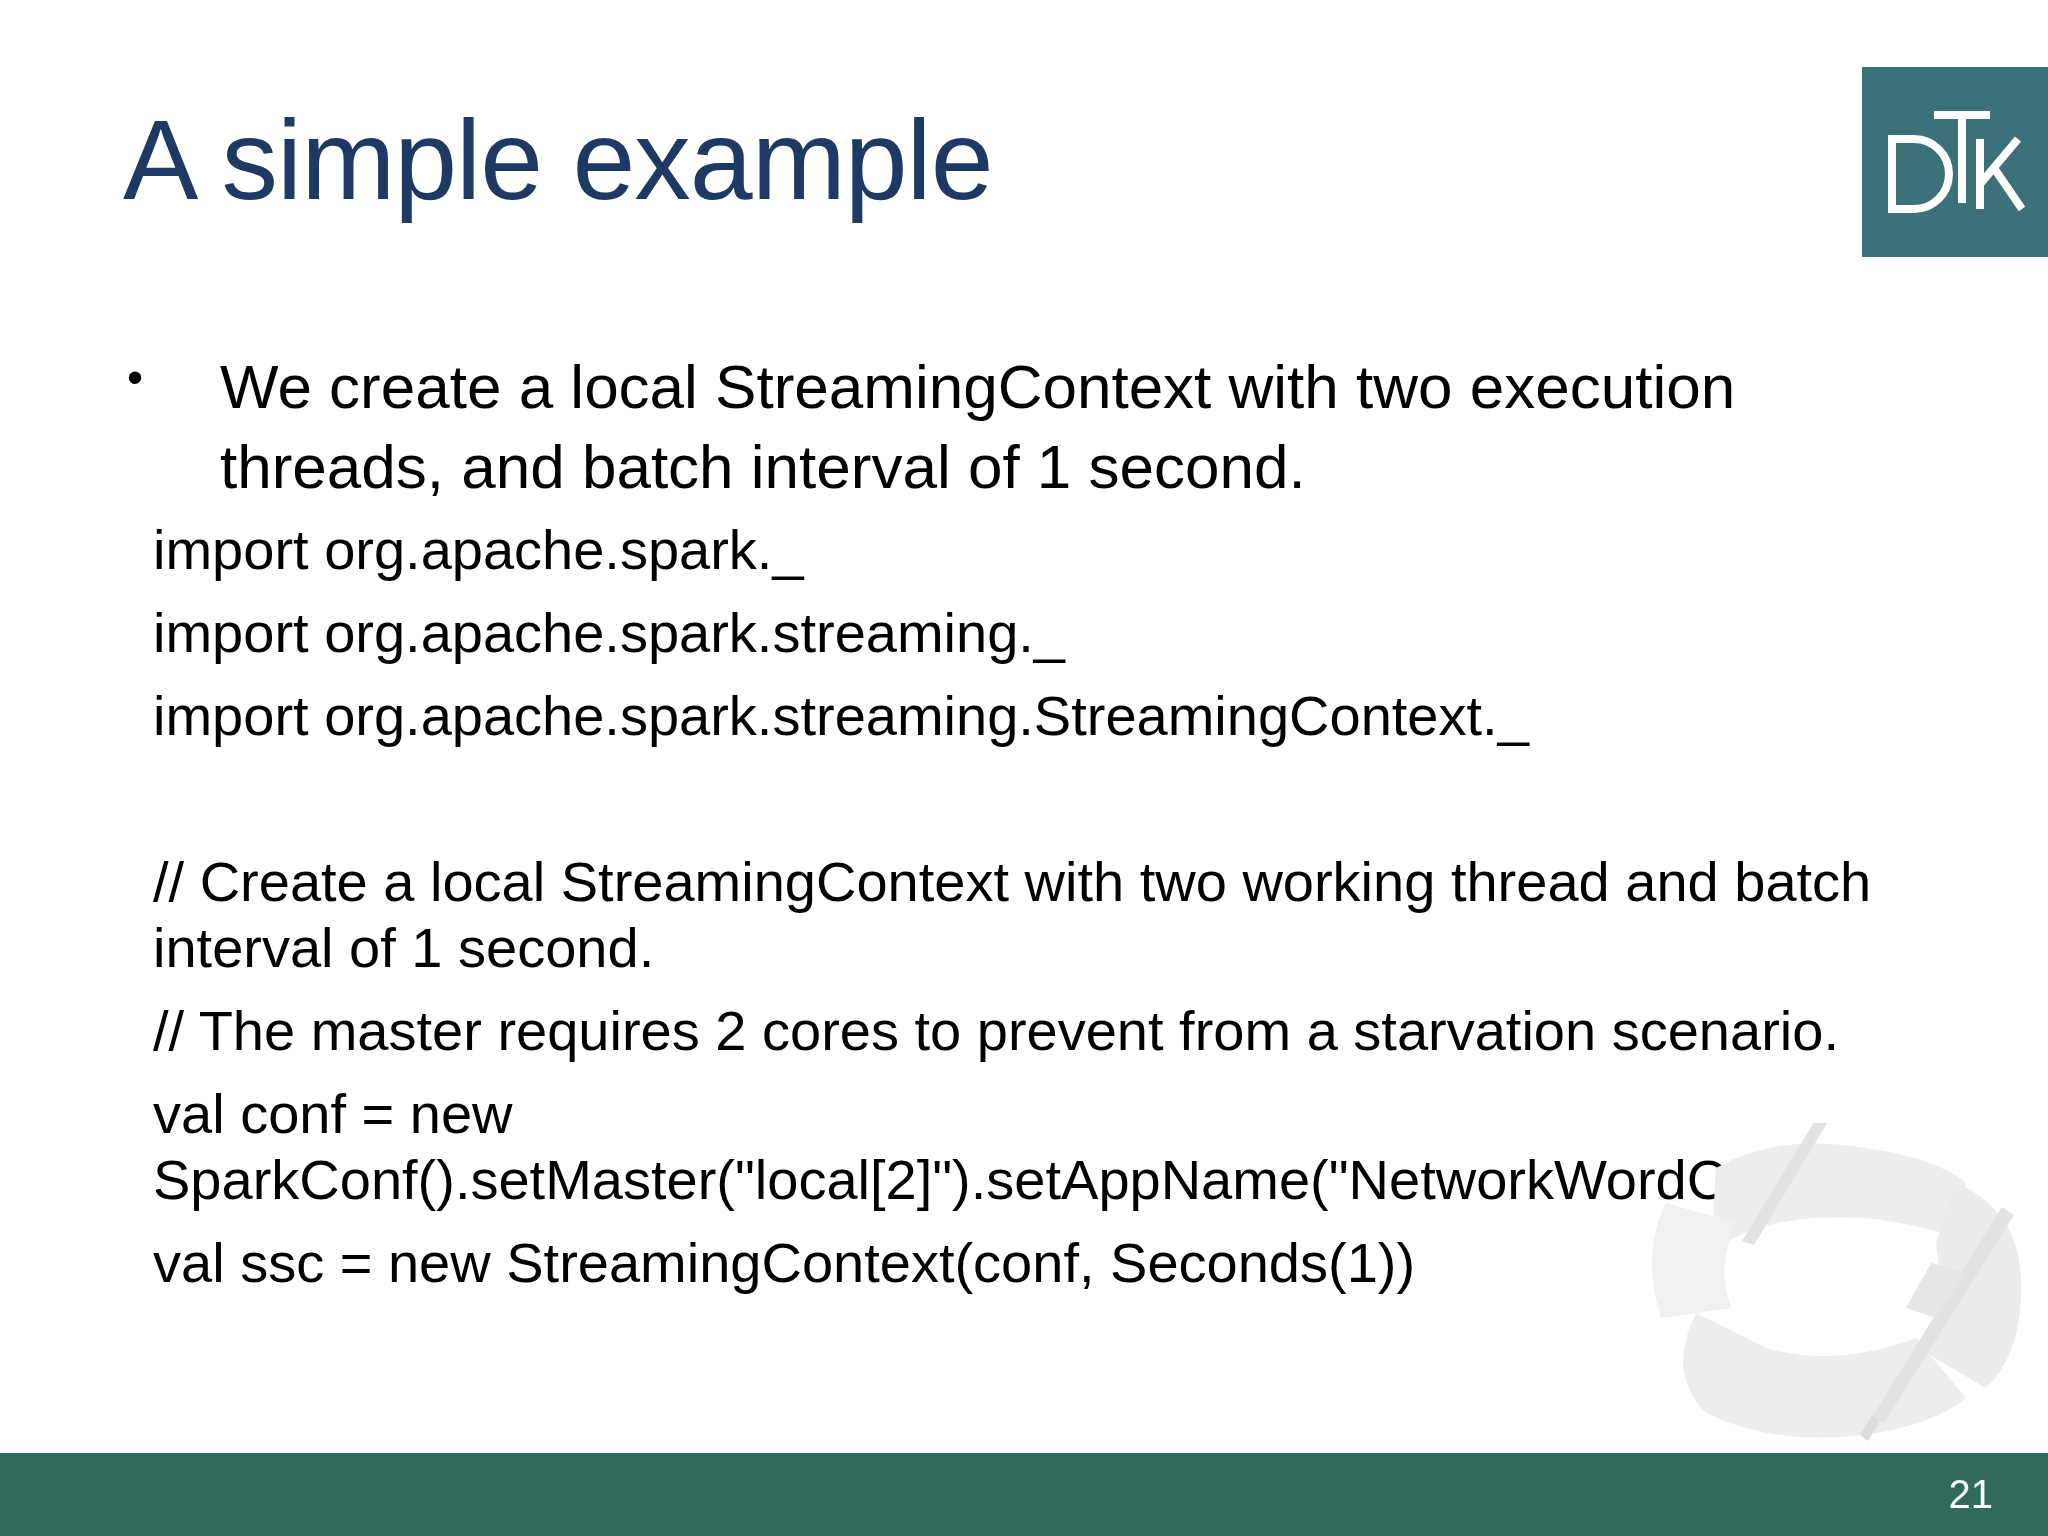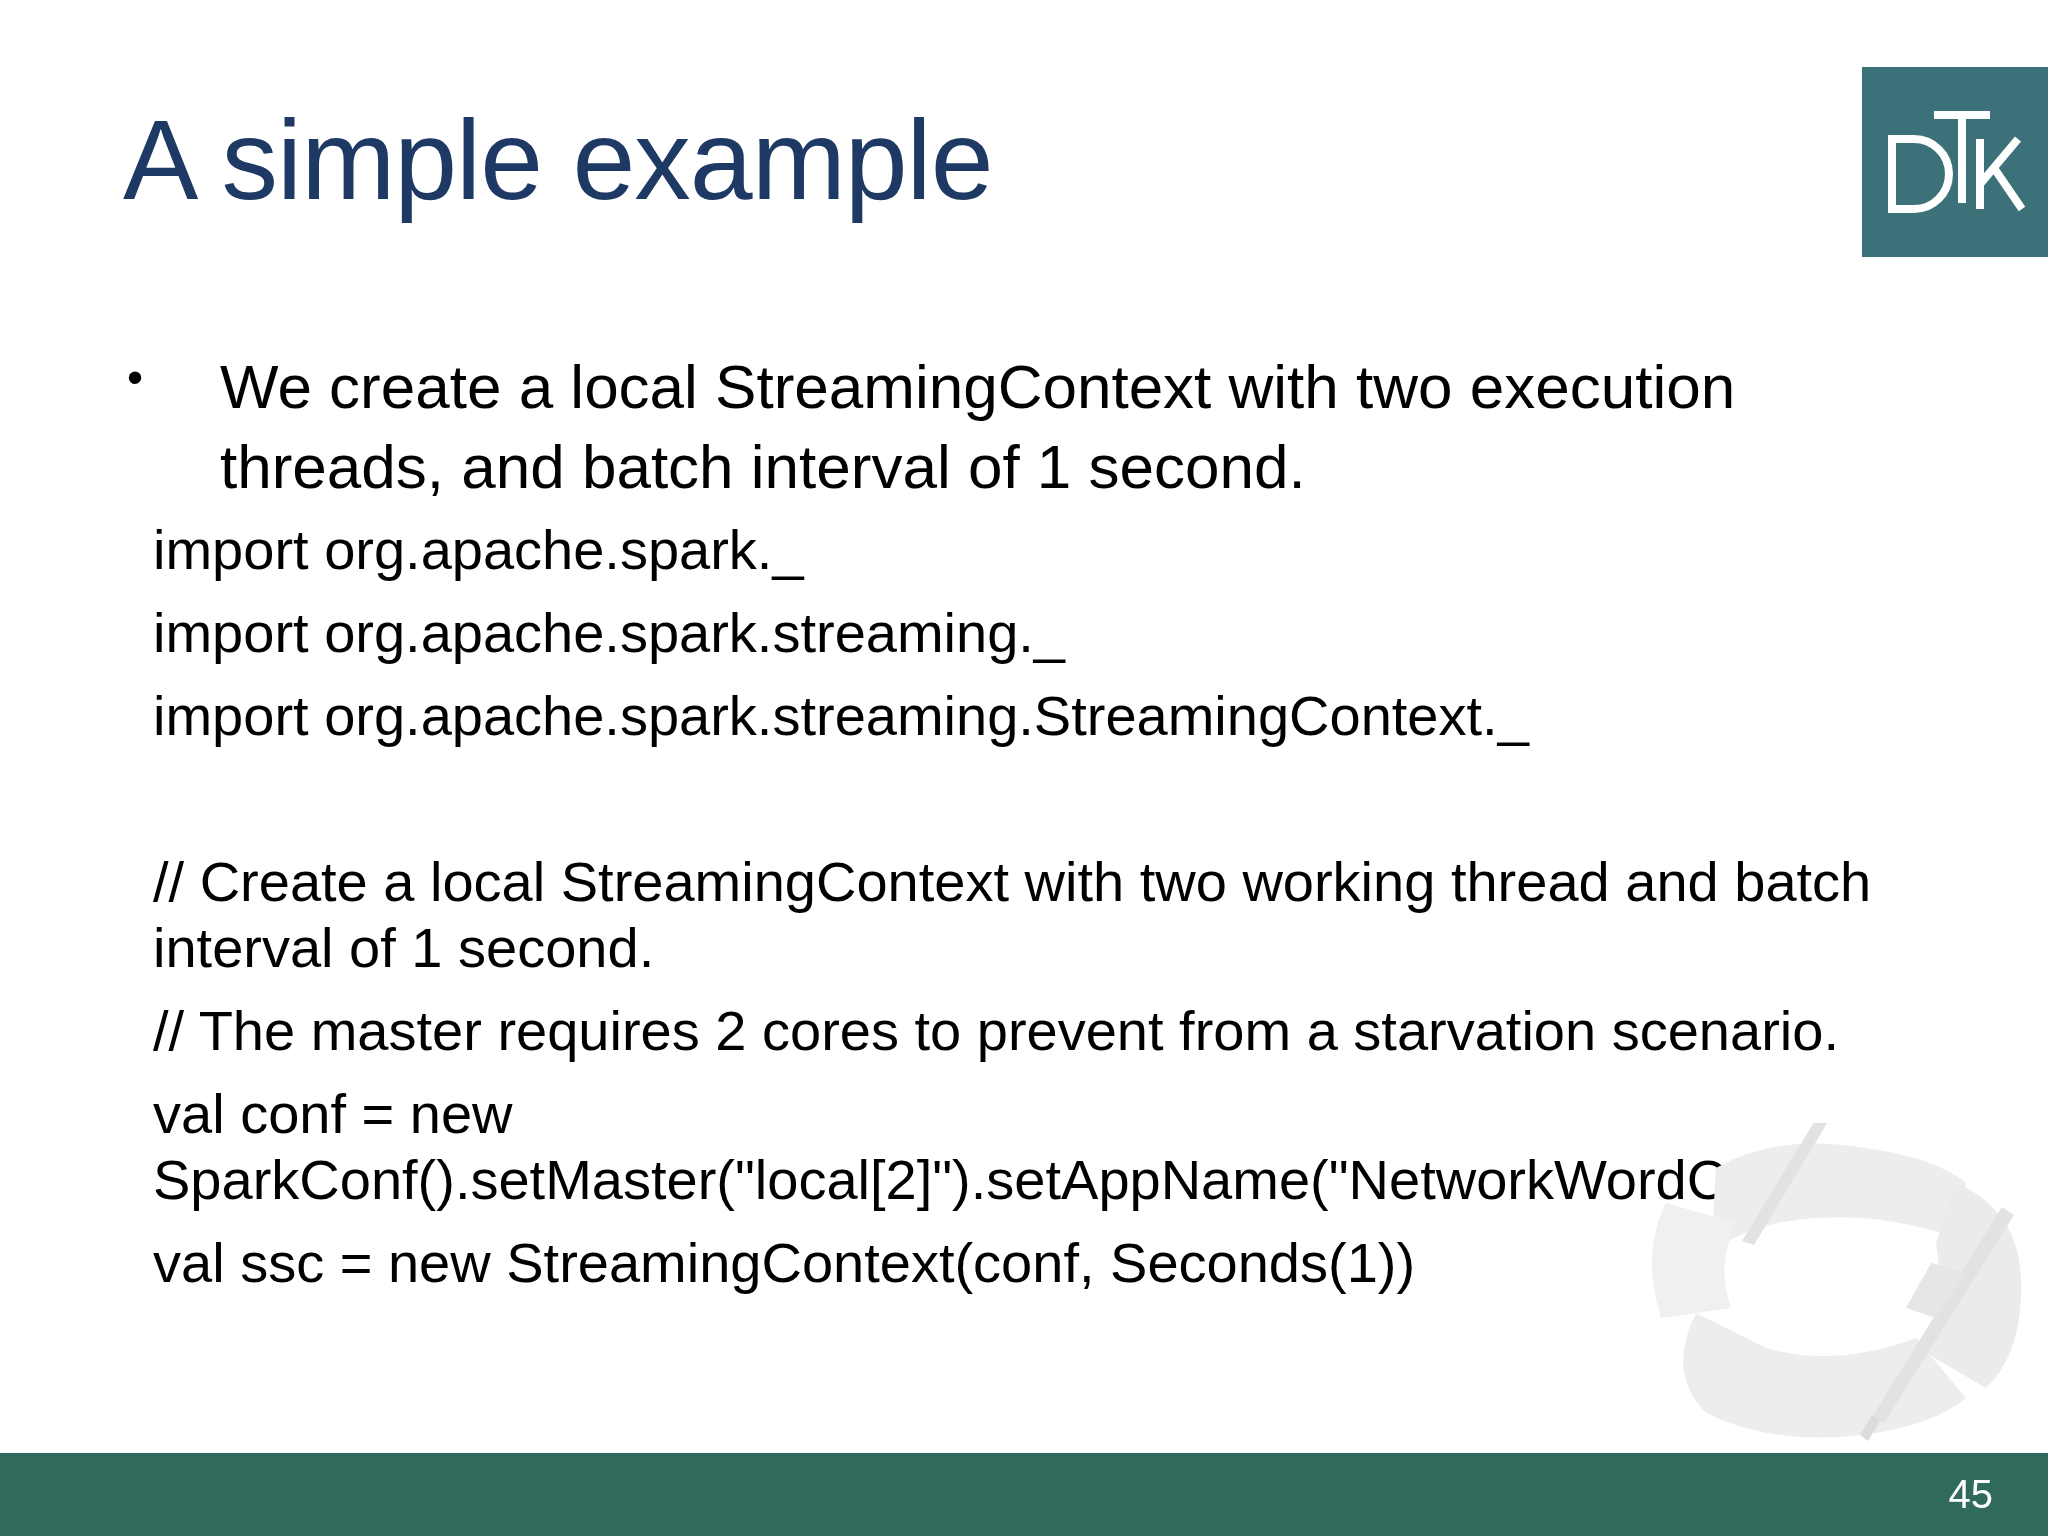--- a/index.html
+++ b/index.html
@@ -156,16 +156,16 @@
       <path d="M150 120 L230 105 L245 160 L160 175 Z" fill="#ffffff"></path>
 
       <path d="M196 -8 L118 122 L106 118 L186 -14 Z" fill="#e2e2e2"></path>
       <path d="M378 92 L248 300 L236 294 L366 84 Z" fill="#e2e2e2"></path>
       <path d="M244 298 L232 318 L224 312 L236 292 Z" fill="#dcdcdc"></path>
       <path d="M330 150 L300 195 L270 185 L295 140 Z" fill="#e6e6e6"></path>
     </svg>
   </div>
 
   <div class="footer-bar">
-    <span class="page-number">45</span>
+    <span class="page-number">21</span>
   </div>
 
 </div>
 
 </body></html>

